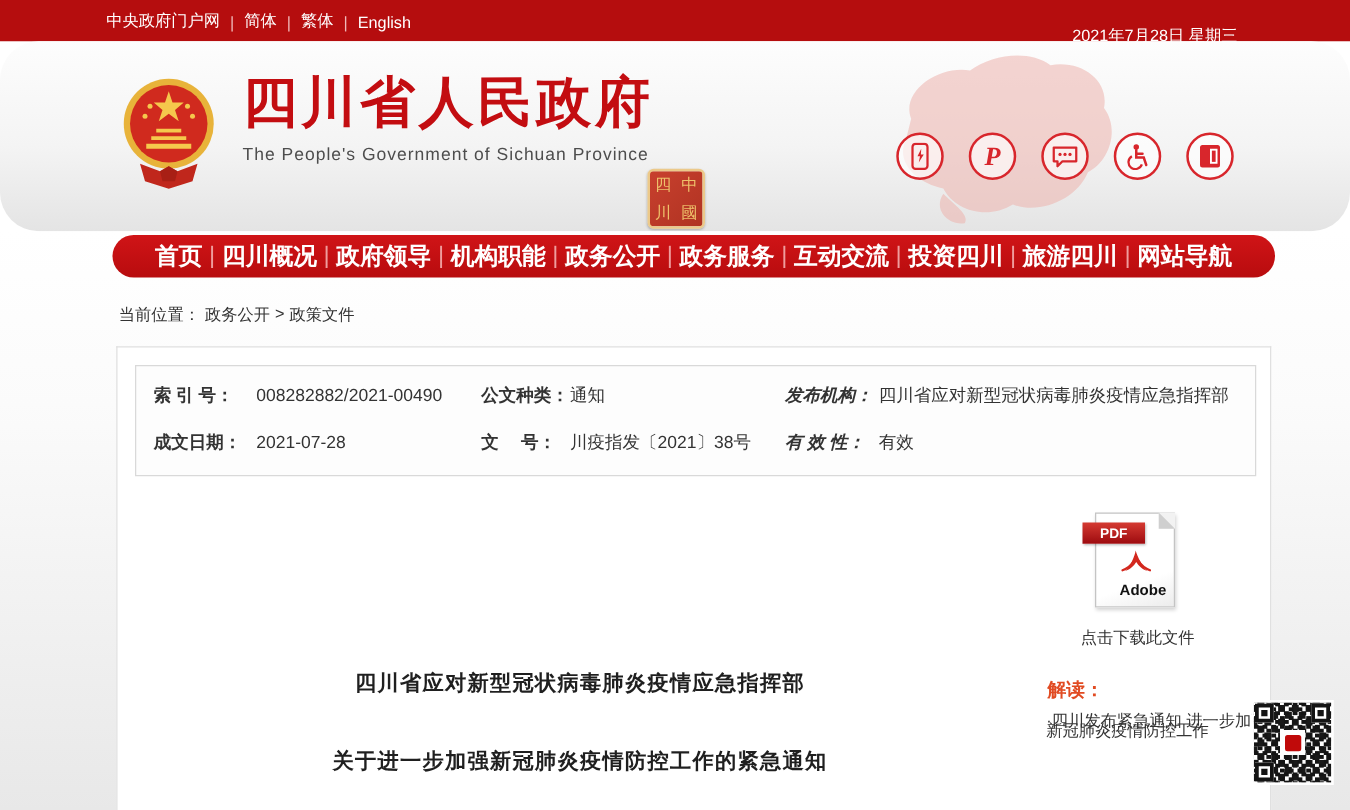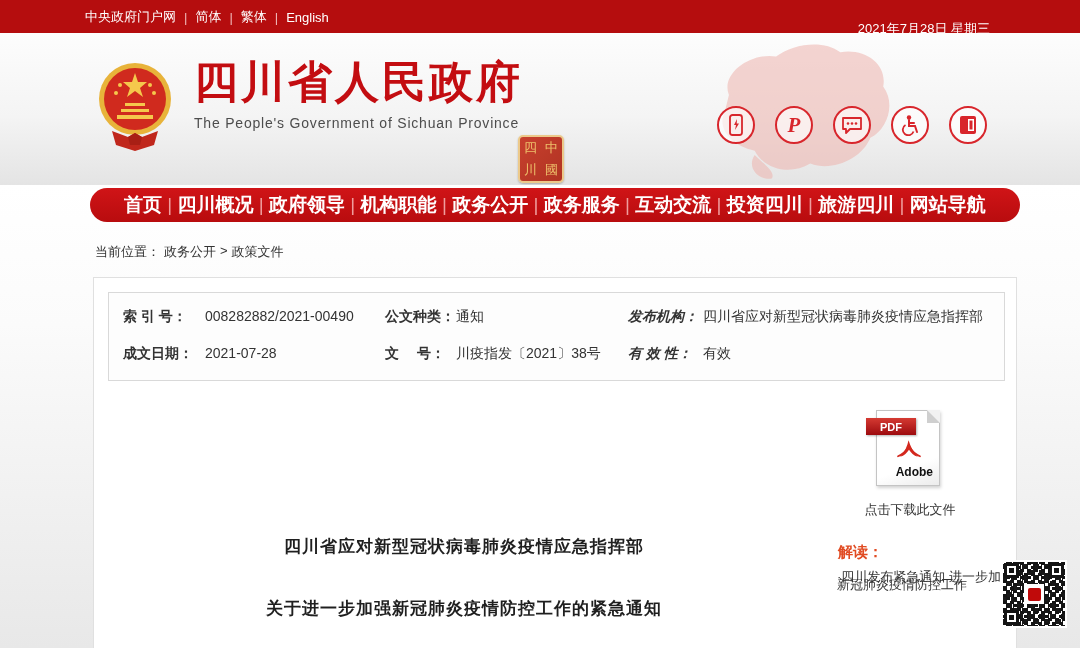--- a/index.html
+++ b/index.html
@@ -7,21 +7,21 @@
   body { position:relative; font-family:"Liberation Sans","DejaVu Sans",sans-serif; background:#fff; }
 
   
   .topbar { position:absolute; left:0; top:0; width:1080px; height:33px; background:#b50d0e; color:#fff; font-size:13px; }
   .topbar-links { position:absolute; left:85px; top:8px; display:flex; gap:8px; align-items:center; }
   .topbar-links .tlink { cursor:pointer; }
   .topbar-links .sep { color:#f0b9b9; }
   .topbar-date { position:absolute; right:90px; top:20px; }
 
   
-  .header { position:absolute; left:0; top:33px; width:1080px; height:152px; background:linear-gradient(180deg,#fdfdfd 0%,#f4f4f4 55%,#e4e4e4 100%); }
+  .header { position:absolute; left:0; top:33px; width:1080px; height:152px; background:linear-gradient(180deg,#fdfdfd 0%,#f4f4f4 55%,#e4e4e4 100%);border-radius:31px; }
   .map-watermark { position:absolute; left:675px; top:2px; width:245px; height:150px; opacity:.55; }
   .brand { position:absolute; left:98px; top:26px; display:flex; align-items:flex-start; cursor:pointer; }
   .emblem { width:74px; height:94px; margin-right:22px; }
   .site-title { font-size:44px; font-weight:bold; color:#c30d11; letter-spacing:3px; line-height:1.1; font-family:"Liberation Serif","DejaVu Serif",serif; }
   .site-subtitle { font-size:14px; color:#4d4d4d; letter-spacing:.8px; margin-top:8px; }
   .seal { position:absolute; left:518px; top:102px; width:46px; height:48px; background:linear-gradient(135deg,#c8402e,#b03322); border:2px solid #ecc98a; border-radius:5px; display:grid; grid-template-columns:1fr 1fr; grid-template-rows:1fr 1fr; box-shadow:0 1px 2px rgba(0,0,0,.25); }
   .seal span { color:#eec06a; font-size:13px; font-family:"Liberation Serif","DejaVu Serif",serif; display:flex; align-items:center; justify-content:center; }
   .header-icons { position:absolute; left:717px; top:73px; display:flex; gap:20px; }
   .hicon { width:38px; height:38px; border:2px solid #d8262c; border-radius:50%; background:rgba(255,255,255,.65); display:flex; align-items:center; justify-content:center; cursor:pointer; color:#d8262c; }
   .hicon .pletter { font-size:21px; font-weight:bold; font-style:italic; font-family:"Liberation Serif","DejaVu Serif",serif; }

